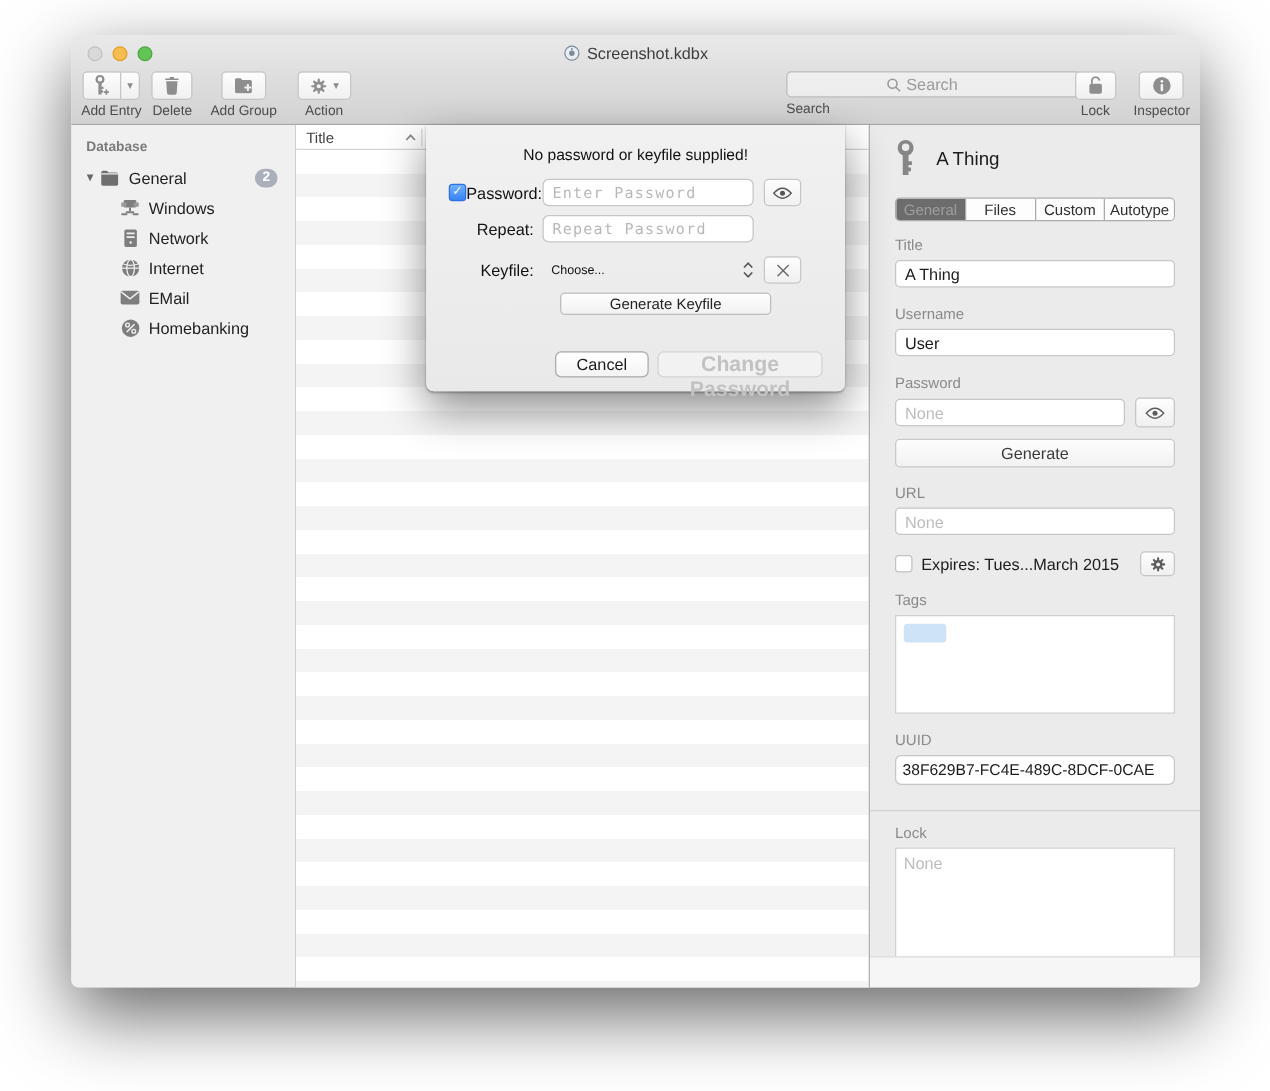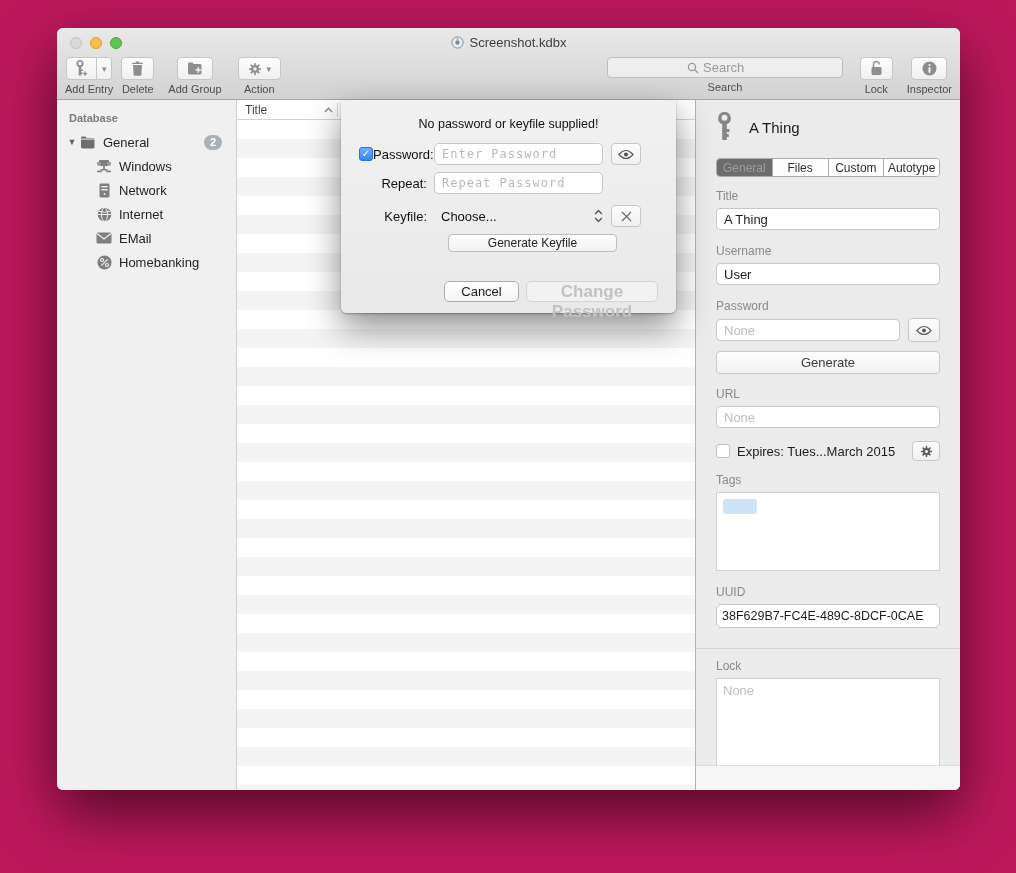--- a/index.html
+++ b/index.html
@@ -1,17 +1,17 @@
 <!DOCTYPE html>
 <html><head>
 <meta charset="utf-8">
 <style>
   * { margin:0; padding:0; box-sizing:border-box; }
   html,body { width:1016px; height:873px; background:#000; font-family:"Liberation Sans","DejaVu Sans",sans-serif; }
-  .screen { position:relative; width:1016px; height:873px; background:#be185d; overflow:hidden; }
+  .screen { position:relative; width:1016px; height:873px; background:#ffffff; overflow:hidden; }
 
   .window { position:absolute; left:57px; top:28px; width:903px; height:762px;
     border-radius:6px; overflow:hidden; background:#ececec;
     box-shadow:0 22px 60px rgba(0,0,0,.6); display:flex; flex-direction:column; }
 
   
   .chrome { height:72px; flex:0 0 72px; background:linear-gradient(#e9e9e9,#d2d2d2); border-bottom:1px solid #a6a6a6; position:relative; }
   .traffic { position:absolute; left:13px; top:9px; display:flex; gap:8px; }
   .tl { width:12px; height:12px; border-radius:50%; }
   .tl.close { background:#d9d9d9; border:1px solid #c2c2c2; }
@@ -26,21 +26,21 @@
   .titem { display:flex; flex-direction:column; align-items:center; }
   .tbtn { height:23px; background:linear-gradient(#fdfdfd,#f0f0f0); border:1px solid #c6c6c6; border-radius:4px;
     display:flex; align-items:center; justify-content:center; padding:0 9px; cursor:default; }
   .tbtn svg { display:block; }
   .tlabel { font-size:11px; color:#4c4c4c; margin-top:3px; }
   .split { display:flex; }
   .split .tbtn.main { border-radius:4px 0 0 4px; padding:0 8px; }
   .split .tbtn.arrow { border-radius:0 4px 4px 0; border-left:none; padding:0 5px; }
   .chev { font-size:9px; color:#8c8c8c; }
 
-  .searchwrap { position:absolute; left:542px; top:0; width:236px; display:flex; flex-direction:column; align-items:center; }
+  .searchwrap { position:absolute; left:564px; top:0; width:236px; display:flex; flex-direction:column; }
   .searchfield { width:236px; height:21px; background:rgba(255,255,255,.5); border:1px solid #bdbdbd; border-radius:4px;
     display:flex; align-items:center; justify-content:center; gap:4px; padding:0 8px; }
   .searchfield input { border:none; background:transparent; outline:none; font-size:13px; color:#333; width:60px; text-align:left; }
   .searchfield input::placeholder { color:#9a9a9a; }
   .rightbtns { position:absolute; right:0; top:0; display:flex; gap:14px; }
 
   
   .content { flex:1; display:flex; position:relative; min-height:0;justify-content:flex-end; }
 
   .sidebar { width:180px; flex:0 0 180px; background:#f0f0f1; border-right:1px solid #cfcfcf; padding-top:8px; }
@@ -102,21 +102,21 @@
   .srow.kf { margin-top:11px; }
   .bluecheck { width:14px; height:14px; flex:0 0 14px; border-radius:3px; background:linear-gradient(#6db2fb,#3b82f7); border:1px solid #2f6fe0;
     color:#fff; font-size:10px; font-weight:bold; display:flex; align-items:center; justify-content:center; line-height:1; }
   .cbspacer { width:14px; flex:0 0 14px; }
   .slabel { width:75px; flex:0 0 75px; text-align:right; padding-right:7px; font-size:13px; color:#111; }
   .sfield { width:169px; flex:0 0 169px; height:22px; background:#fff; border:1px solid #c6c6c6; border-radius:5px;
     font-family:"DejaVu Sans Mono","Liberation Mono",monospace; font-size:12px; color:#222; padding:0 7px; outline:none; }
   .sfield::placeholder { color:#b8b8b8; }
   .sbtn { width:30px; flex:0 0 30px; height:22px; margin-left:8px; background:linear-gradient(#fdfdfd,#f0f0f0);
     border:1px solid #c6c6c6; border-radius:4px; display:flex; align-items:center; justify-content:center; }
-  .kfselect { width:169px; flex:0 0 169px; display:flex; align-items:center; font-size:13px; color:#111; }
+  .kfselect { width:169px; flex:0 0 169px; display:flex; align-items:center; font-size:10px; color:#111; }
   .kfvalue { flex:1; padding-left:7px; }
   .gkbtn { display:block; margin:7px 0 0 107px; width:169px; height:18px; background:linear-gradient(#fdfdfd,#f2f2f2);
     border:1px solid #bdbdbd; border-radius:4px; font-size:12px; color:#222; font-family:inherit; }
   .sheetbtns { position:absolute; right:18px; bottom:11px; display:flex; gap:7px; }
   .cancelbtn { width:75px; height:21px; background:linear-gradient(#ffffff,#f4f4f4); border:1px solid #ababab; border-radius:5px;
     font-size:13px; color:#1a1a1a; font-family:inherit; }
   .changebtn { width:132px; height:21px; background:#f2f2f2; border:1px solid #d4d4d4; border-radius:5px;
     font-size:17px; color:#c2c2c2; font-family:inherit;font-weight:bold; }
 
   .mono-ph::placeholder { letter-spacing:1px; }

